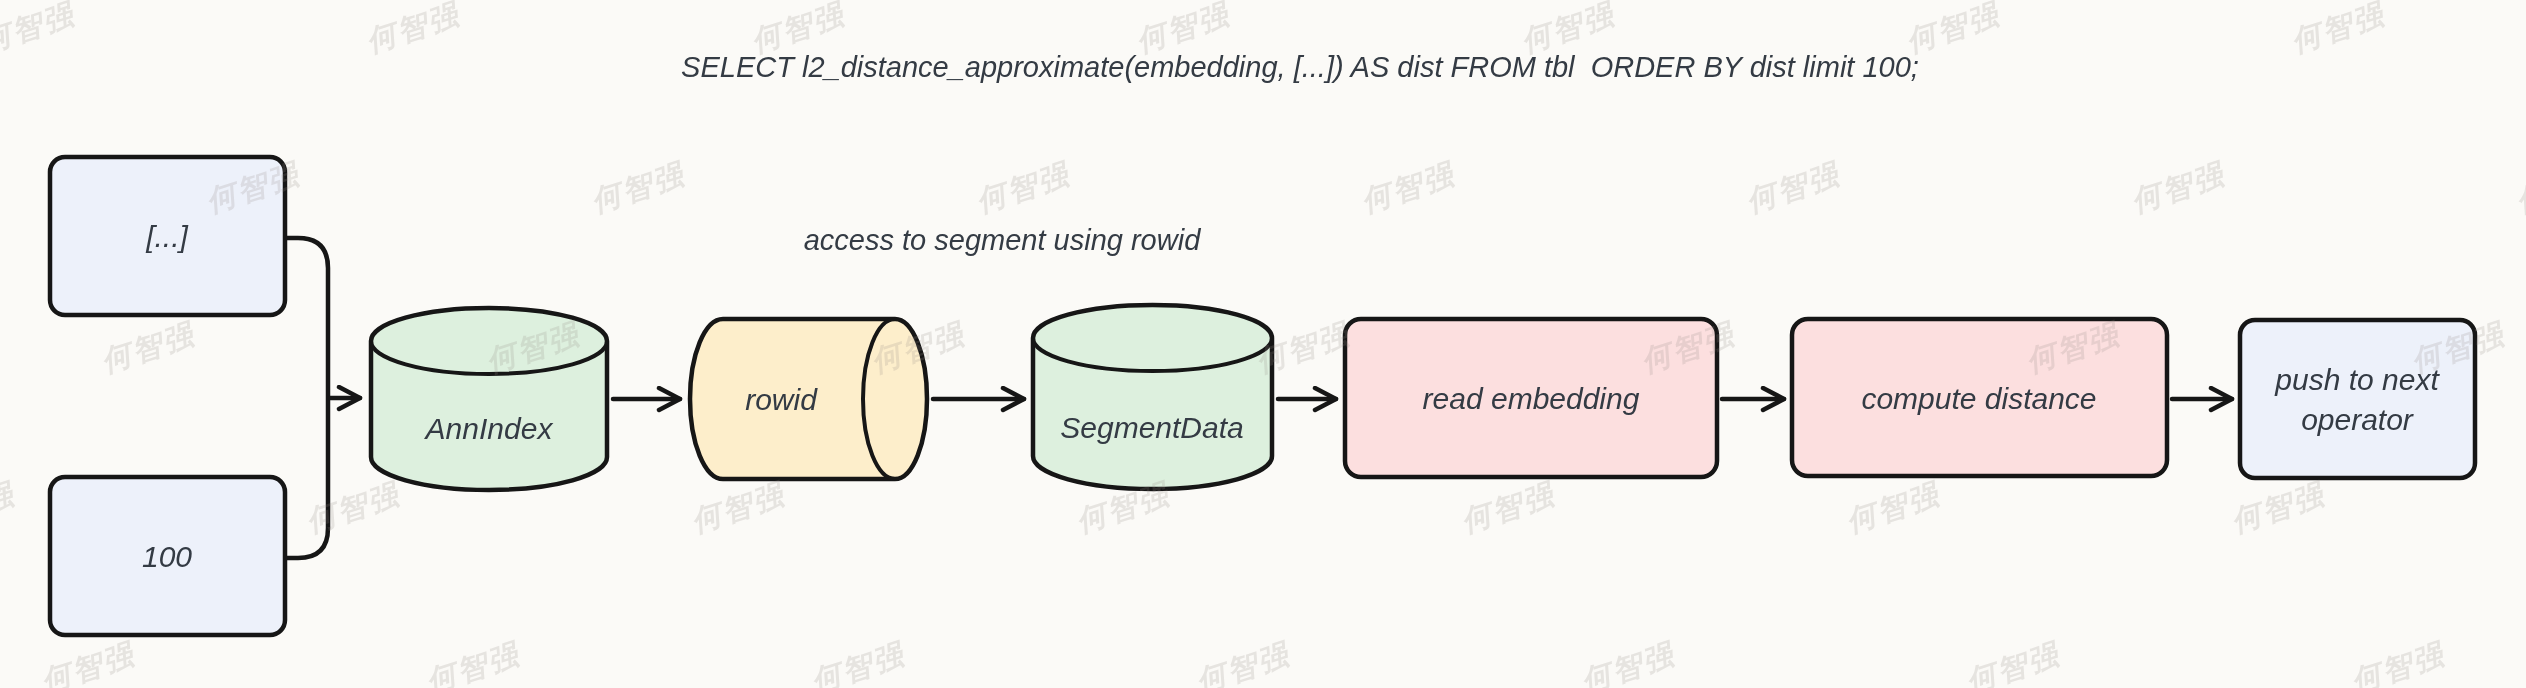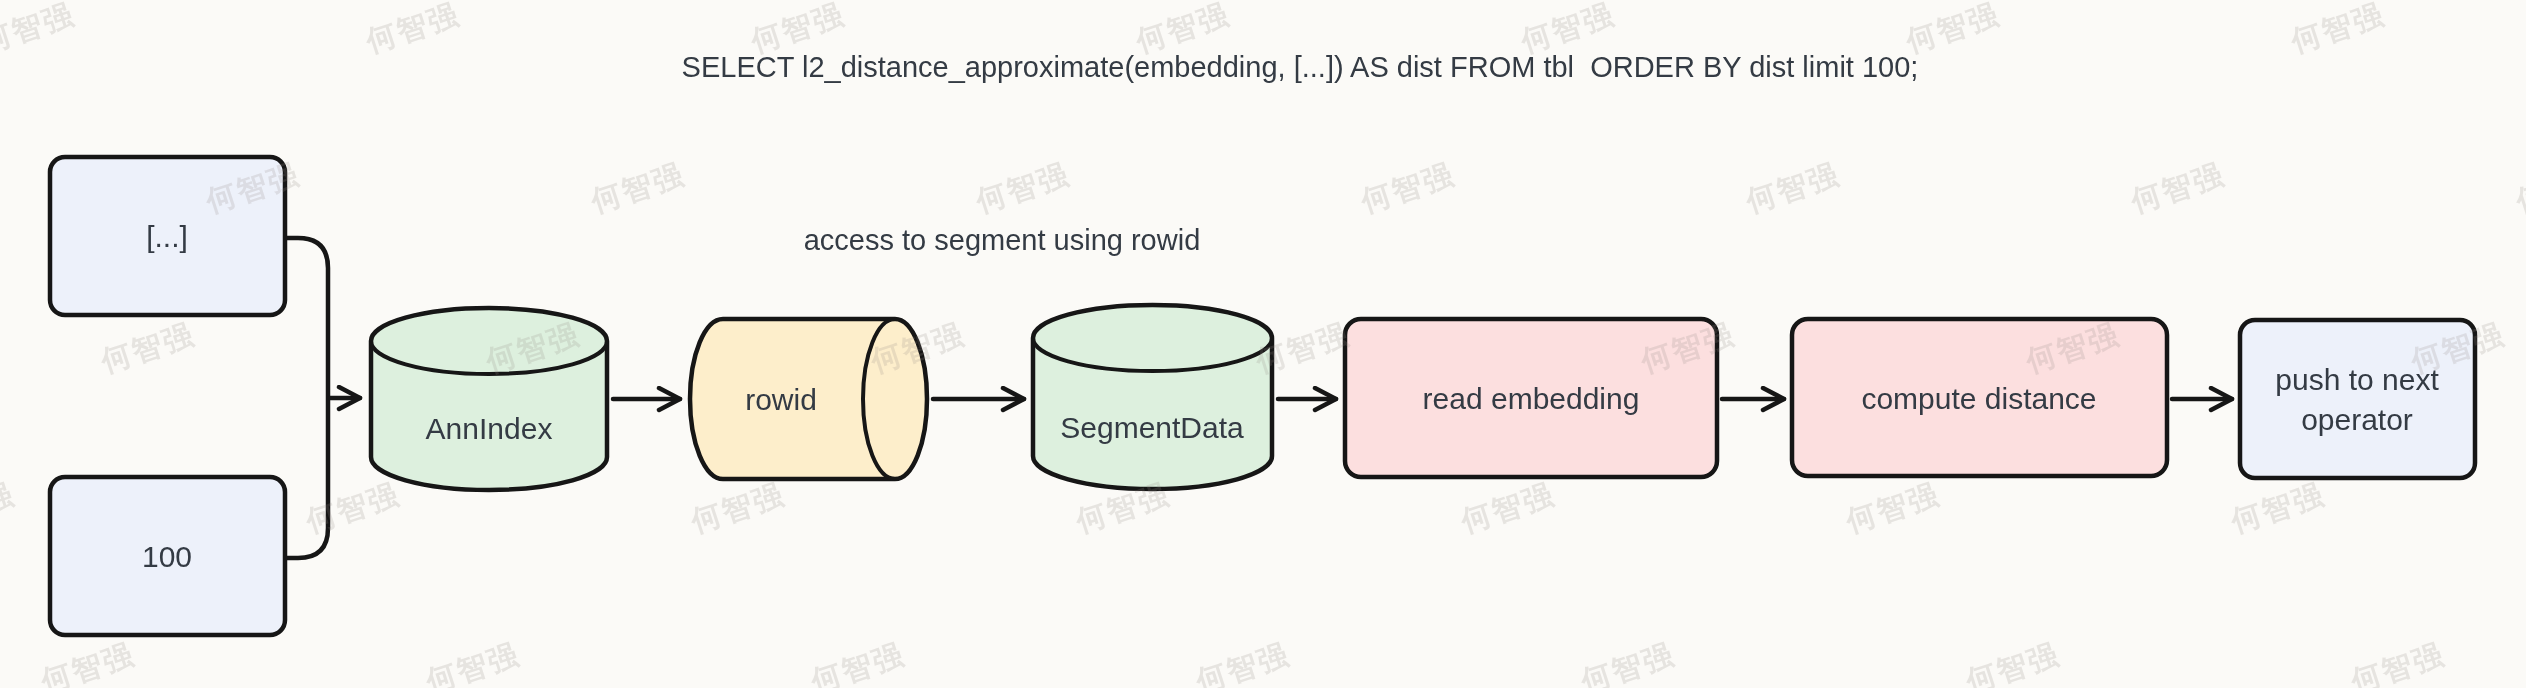--- a/index.html
+++ b/index.html
@@ -6,20 +6,21 @@
   body {
     font-family: "Liberation Sans", "DejaVu Sans", sans-serif;
     background: #fbfaf7;
   }
   .stage {
     position: relative;
     width: 2526px;
     height: 688px;
     overflow: hidden;
     background: #fbfaf7;
+    font-style: italic;
   }
   .stage svg { position: absolute; left: 0; top: 0; z-index: 1; }
 
   
   #watermark-layer {
     position: absolute; left: 0; top: 0; width: 100%; height: 100%;
     z-index: 2; pointer-events: none;
   }
   .wm {
     position: absolute;

